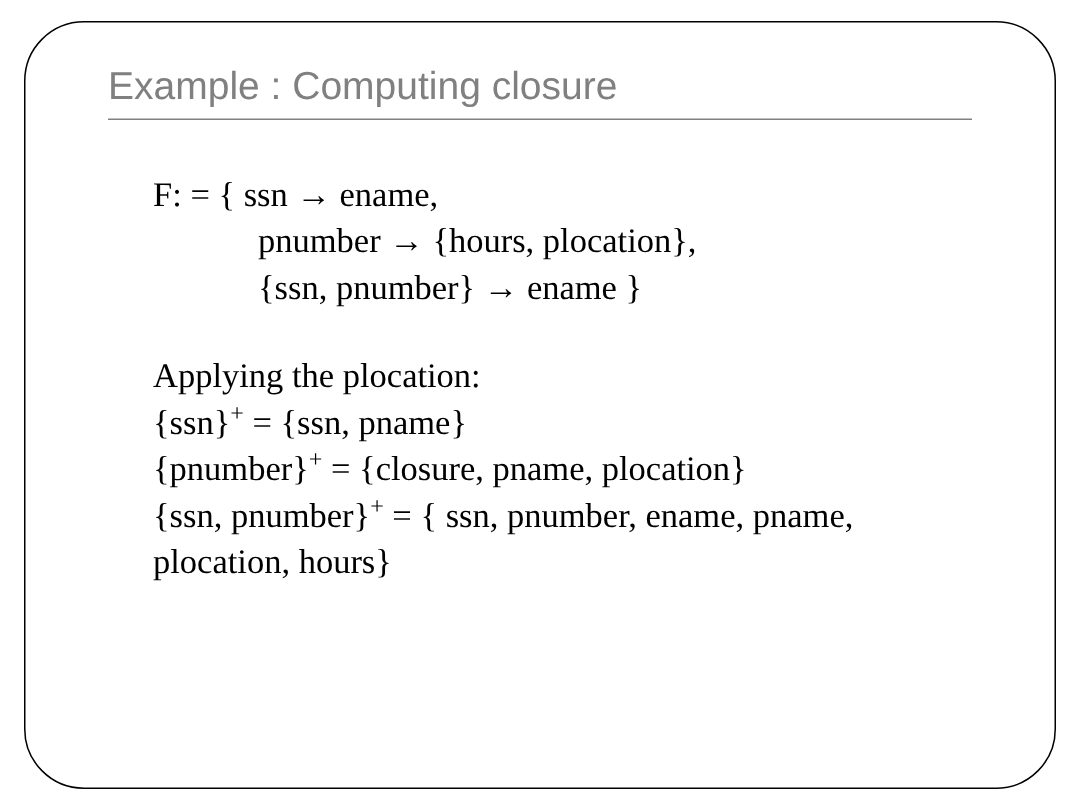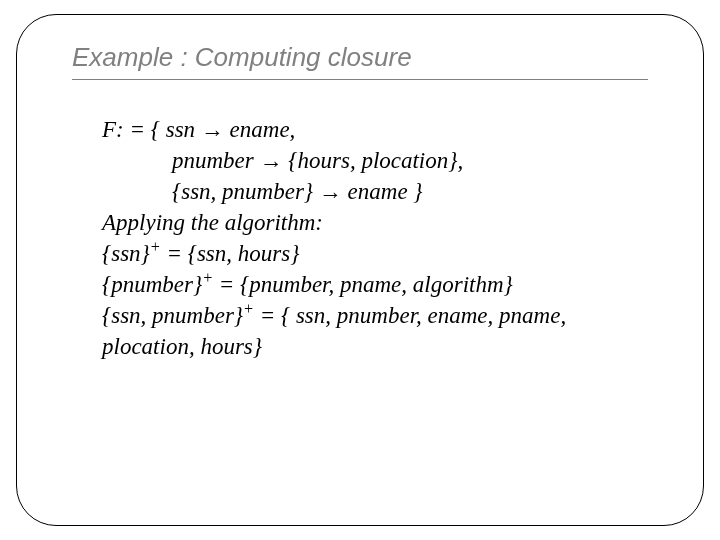--- a/index.html
+++ b/index.html
@@ -25,37 +25,36 @@
     left: 16px;
     right: 16px;
     bottom: 14px;
     border: 1px solid #000;
     border-radius: 40px;
     pointer-events: none;
   }
   .content {
     position: relative;
     padding: 24px 50px 0 50px;
-    font-style: italic;
   }
   .title {
     font-family: Arial, Helvetica, sans-serif;
     font-size: 26px;
     color: #808080;
     border-bottom: 1px solid #808080;
     padding-bottom: 6px;
     margin-bottom: 34px;
   }
   .body {
     font-size: 23px;
     line-height: 1.35;
     color: #000;
     padding-left: 30px;
   }
-  .fd-block { }
+  .fd-block { margin-bottom: 28px; }
   .fd-line1 { }
   .fd-indent { padding-left: 70px; }
   .alg-block { }
   .alg-line { }
   sup { font-size: 0.7em; vertical-align: super; line-height: 0; }
   .arrow { font-family: Arial, sans-serif; }
 </style>
 </head>
 <body>
 
@@ -73,26 +72,26 @@
         </div>
         <div class="fd-indent">
           <span>pnumber </span><span class="arrow">→</span><span> {hours, plocation},</span>
         </div>
         <div class="fd-indent">
           <span>{ssn, pnumber} </span><span class="arrow">→</span><span> ename }</span>
         </div>
       </div>
 
       <div class="alg-block">
-        <div class="alg-line">Applying the algorithm:</div>
+        <div class="alg-line">Applying the plocation:</div>
         <div class="alg-line">
-          <span>{ssn}</span><sup>+</sup><span> = {ssn, hours}</span>
+          <span>{ssn}</span><sup>+</sup><span> = {ssn, pname}</span>
         </div>
         <div class="alg-line">
-          <span>{pnumber}</span><sup>+</sup><span> = {pnumber, pname, algorithm}</span>
+          <span>{pnumber}</span><sup>+</sup><span> = {closure, pname, plocation}</span>
         </div>
         <div class="alg-line">
           <span>{ssn, pnumber}</span><sup>+</sup><span> = { ssn, pnumber, ename, pname, plocation,    hours}</span>
         </div>
       </div>
 
     </div>
   </div>
 </div>
 

